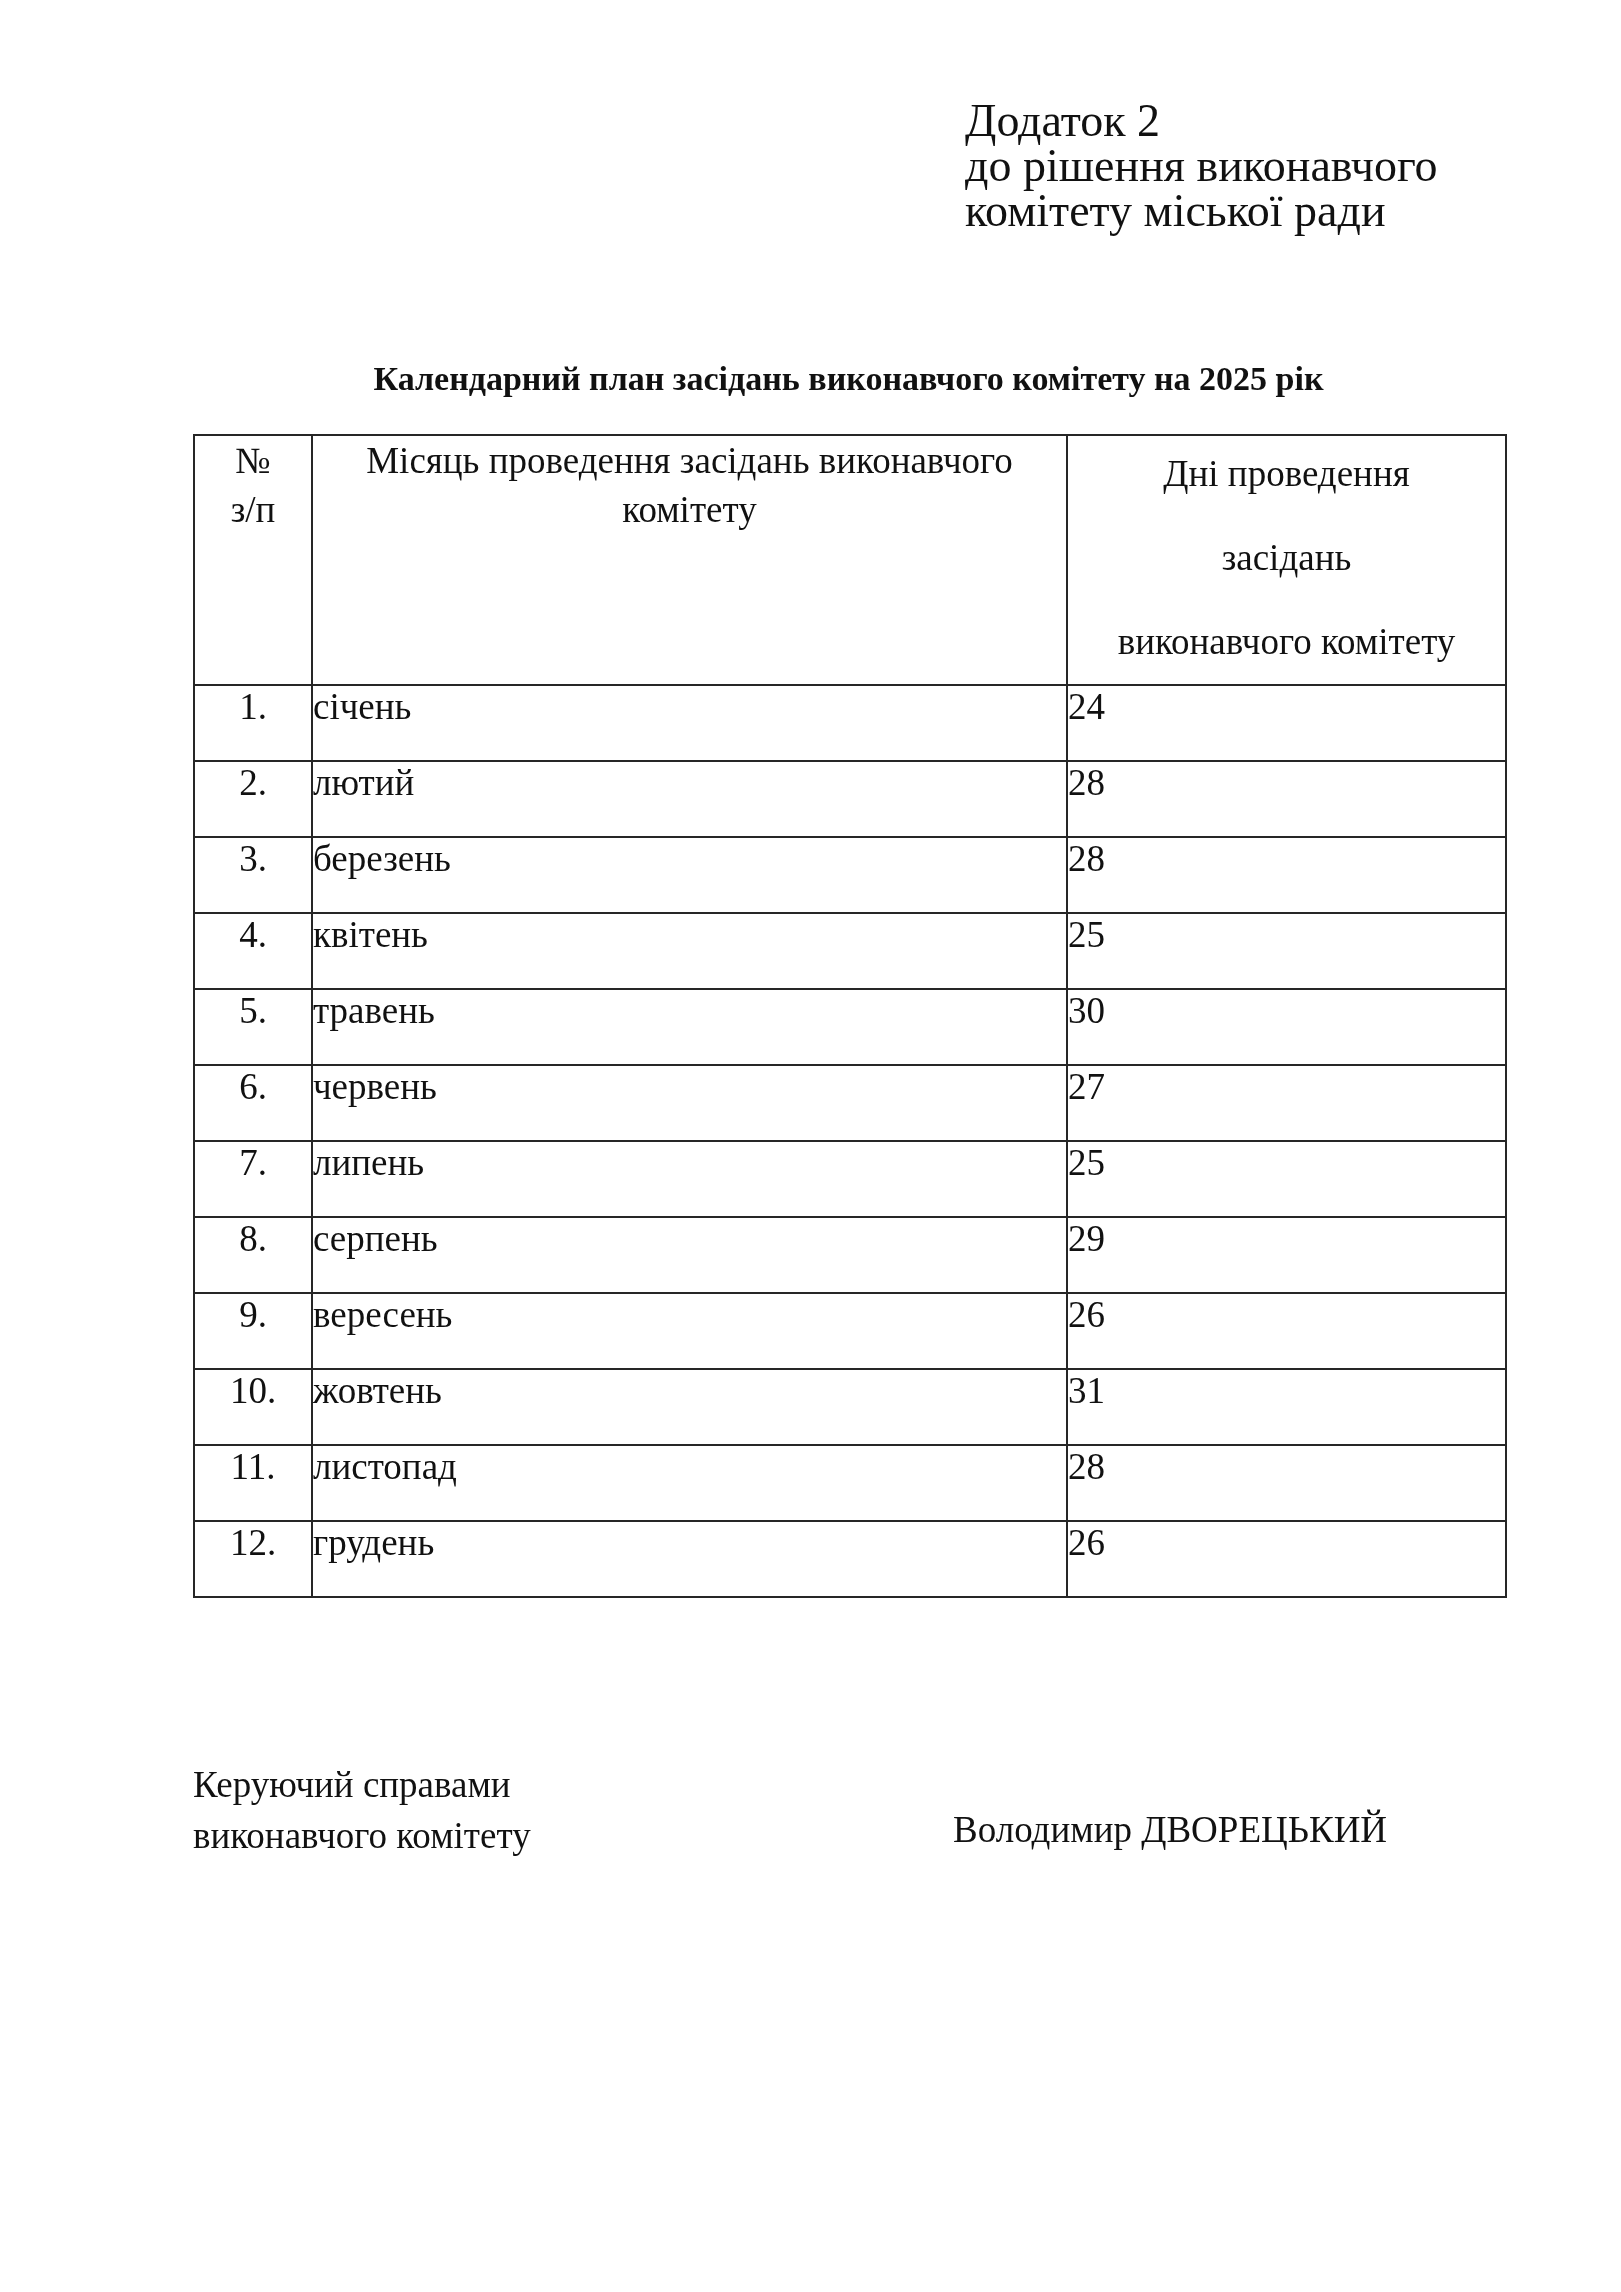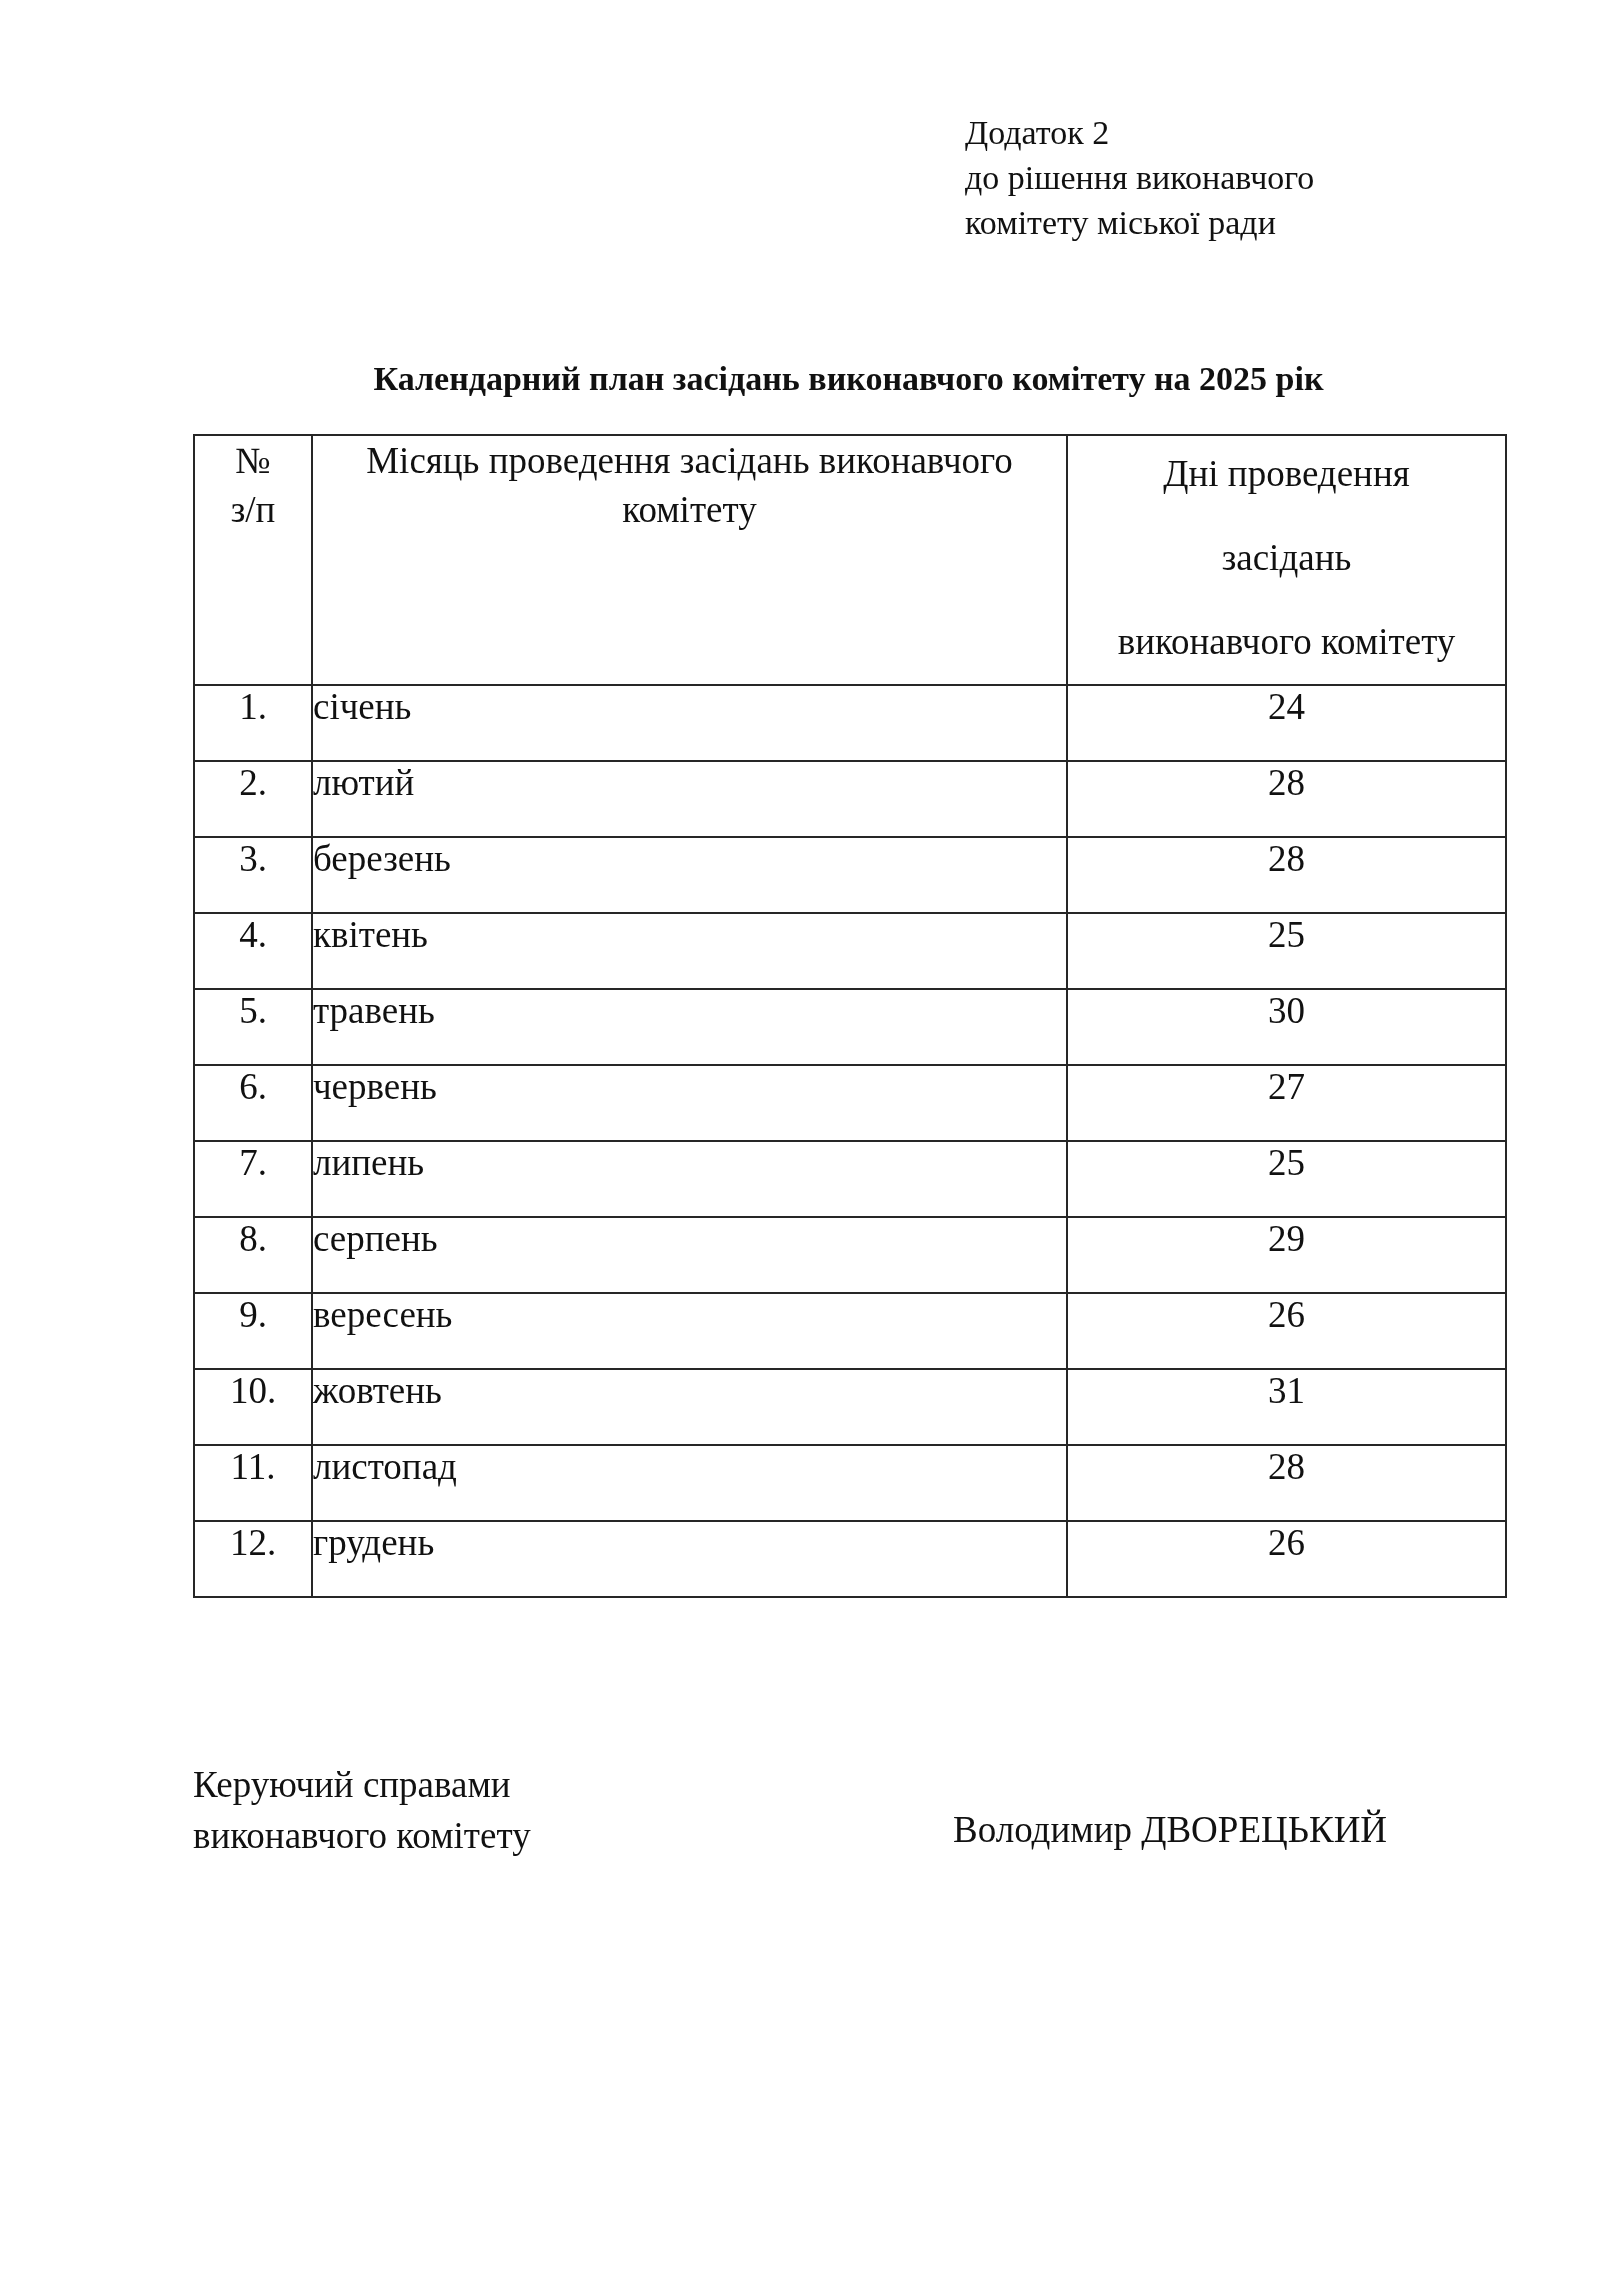--- a/index.html
+++ b/index.html
@@ -10,22 +10,22 @@
     background: #ffffff;
     font-family: "Liberation Serif", "DejaVu Serif", serif;
     color: #111111;
     overflow: hidden;
   }
 
   
   .annex {
     position: absolute;
     left: 965px;
-    top: 110px;
-    font-size: 34px;
+    top: 98px;
+    font-size: 46px;
     line-height: 45px;
     white-space: nowrap;
   }
 
   
   .doc-title {
     position: absolute;
     left: 193px;
     top: 355px;
     width: 1311px;
@@ -66,21 +66,21 @@
   th.h-month .line { line-height: 49px; }
   th.h-num,
   th.h-month { padding-top: 8.8px; }
   th.h-days { padding-top: 0; }
   th.h-days .line { line-height: 84px; }
   th.h-days .lines { margin-top: -3.9px; }
 
   tbody td { height: 74px; line-height: 41px; padding-top: 1px; }
   td.cell-num  { text-align: center; }
   td.cell-month{ text-align: left; padding-left: 70px; }
-  td.cell-day  { text-align: center; }
+  td.cell-day  { text-align: left; }
 
   
   .footer-left {
     position: absolute;
     left: 193px;
     top: 1759px;
     font-size: 37px;
     line-height: 51px;
     white-space: nowrap;
   }

